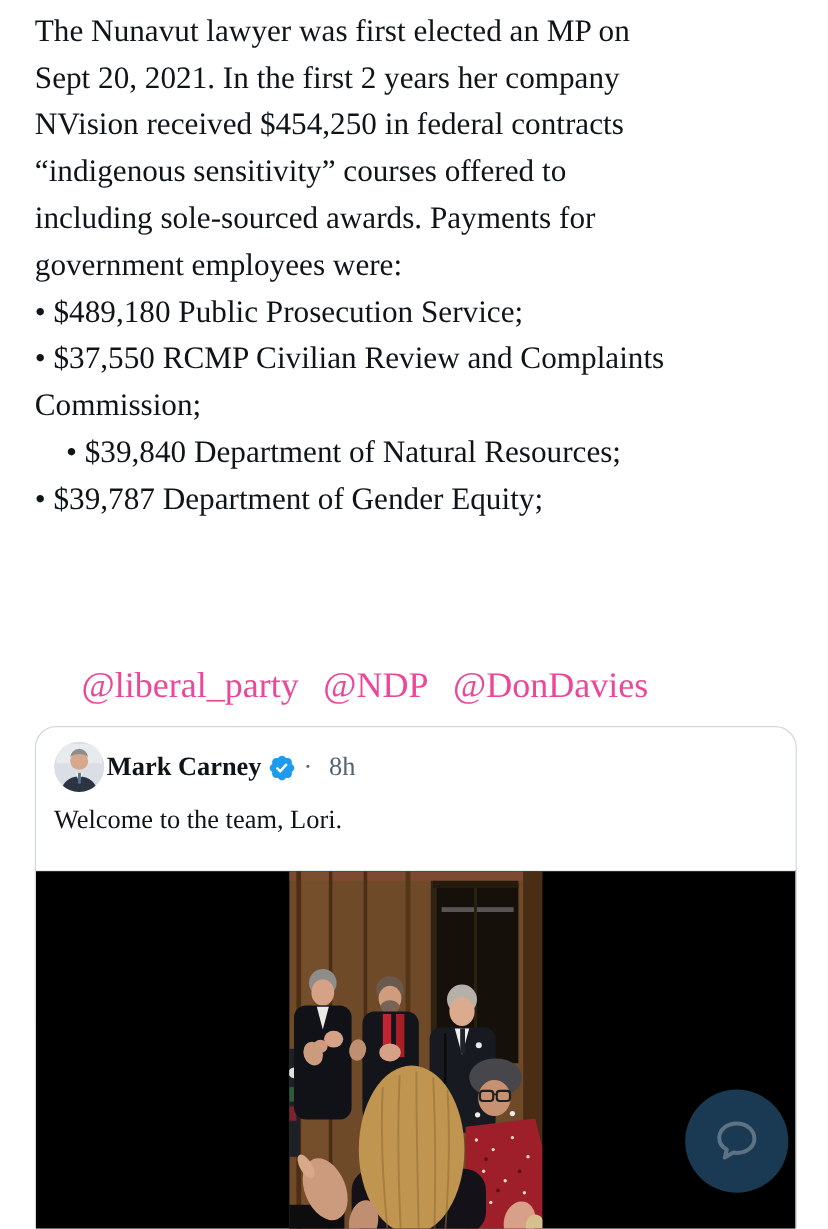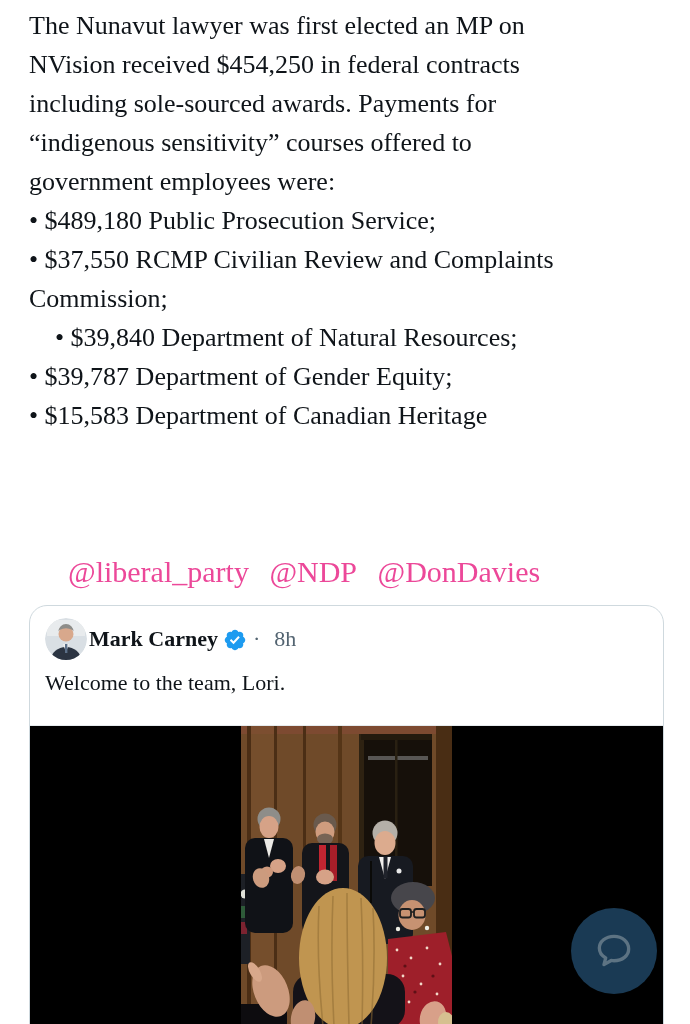--- a/index.html
+++ b/index.html
@@ -54,30 +54,30 @@
     display:flex; align-items:center; justify-content:center; cursor:pointer;
   }
 </style>
 </head>
 <body>
 
 <div class="screen">
 
   <div class="tweet-body">
     <div class="tweet-line">The Nunavut lawyer was first elected an MP on</div>
+    <div class="tweet-line">Sept 20, 2021. In the first 2 years her company</div>
     <div class="tweet-line">NVision received $454,250 in federal contracts</div>
+    <div class="tweet-line">“indigenous sensitivity” courses offered to</div>
     <div class="tweet-line">including sole-sourced awards. Payments for</div>
-    <div class="tweet-line">“indigenous sensitivity” courses offered to</div>
     <div class="tweet-line">government employees were:</div>
     <div class="tweet-line">• $489,180 Public Prosecution Service;</div>
     <div class="tweet-line">• $37,550 RCMP Civilian Review and Complaints</div>
     <div class="tweet-line">Commission;</div>
     <div class="tweet-line">    • $39,840 Department of Natural Resources;</div>
     <div class="tweet-line">• $39,787 Department of Gender Equity;</div>
-    <div class="tweet-line">• $15,583 Department of Canadian Heritage</div>
   </div>
 
   <div class="mentions">
     <span class="mention">@liberal_party</span>
     <span class="mention">@NDP</span>
     <span class="mention">@DonDavies</span>
   </div>
 
   <div class="qcard">
     <div class="qt-header">

